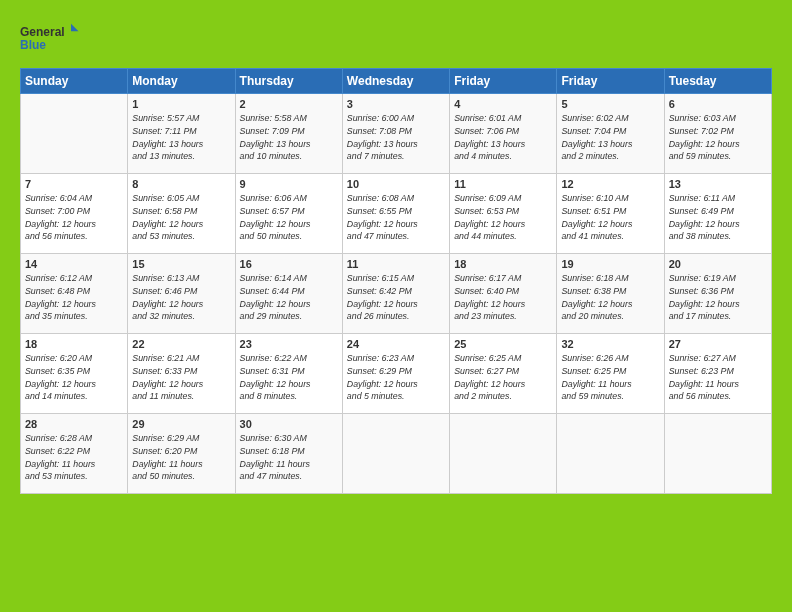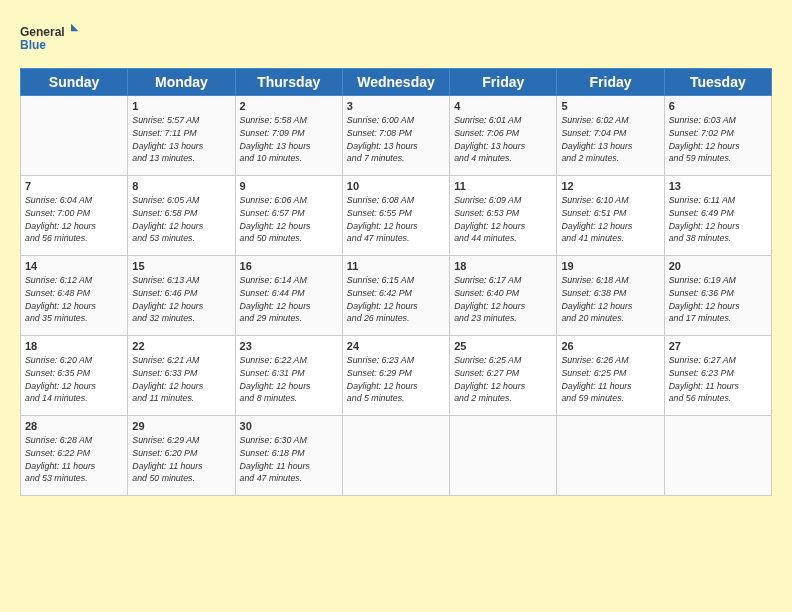--- a/index.html
+++ b/index.html
@@ -7,21 +7,21 @@
       font-family: Arial, sans-serif;
       background: #fff;
       width: 792px;
       height: 612px;
       overflow: hidden;
     }
     .page {
       width: 792px;
       height: 612px;
       padding: 18px 20px 22px 20px;
-      background: #fef9c3;
+      background: #84cc16;
     }
     .header {
       display: flex;
       justify-content: space-between;
       align-items: flex-start;
       margin-bottom: 8px;
     }
     .logo {
       display: flex;
       align-items: center;
@@ -41,24 +41,24 @@
       color: #555;
     }
     table {
       width: 100%;
       border-collapse: collapse;
       table-layout: fixed;
     }
     thead tr th {
       background-color: #2a6db5;
       color: #fff;
-      font-size: 14px;
+      font-size: 12px;
       font-weight: bold;
       padding: 5px 4px;
-      text-align: center;
+      text-align: left;
       border: 1px solid #4488cc;
     }
     tbody tr td {
       border: 1px solid #ccc;
       vertical-align: top;
       padding: 4px 4px 3px 4px;
       font-size: 9px;
       color: #333;
       height: 80px;
     }
@@ -214,21 +214,21 @@
           </td>
           <td>
             <span class="day-num">24</span>
             <div class="cell-info">Sunrise: 6:23 AM<br>Sunset: 6:29 PM<br>Daylight: 12 hours<br>and 5 minutes.</div>
           </td>
           <td>
             <span class="day-num">25</span>
             <div class="cell-info">Sunrise: 6:25 AM<br>Sunset: 6:27 PM<br>Daylight: 12 hours<br>and 2 minutes.</div>
           </td>
           <td>
-            <span class="day-num">26</span>
+            <span class="day-num">32</span>
             <div class="cell-info">Sunrise: 6:26 AM<br>Sunset: 6:25 PM<br>Daylight: 11 hours<br>and 59 minutes.</div>
           </td>
           <td>
             <span class="day-num">27</span>
             <div class="cell-info">Sunrise: 6:27 AM<br>Sunset: 6:23 PM<br>Daylight: 11 hours<br>and 56 minutes.</div>
           </td>
         </tr>
         <tr>
           <td>
             <span class="day-num">28</span>

